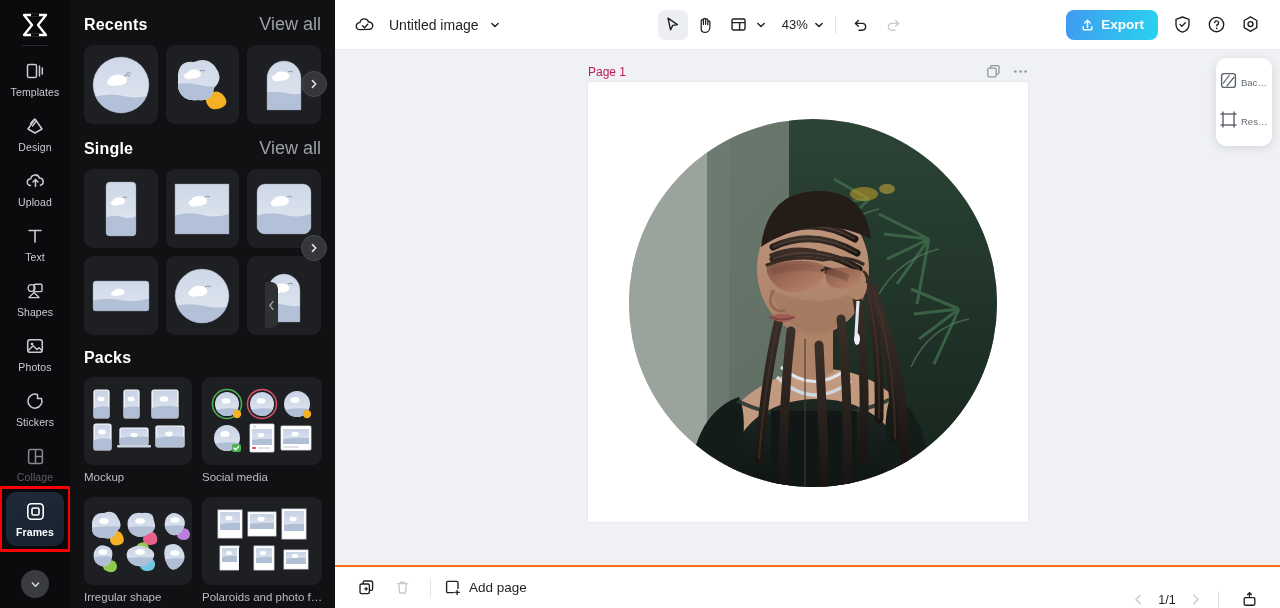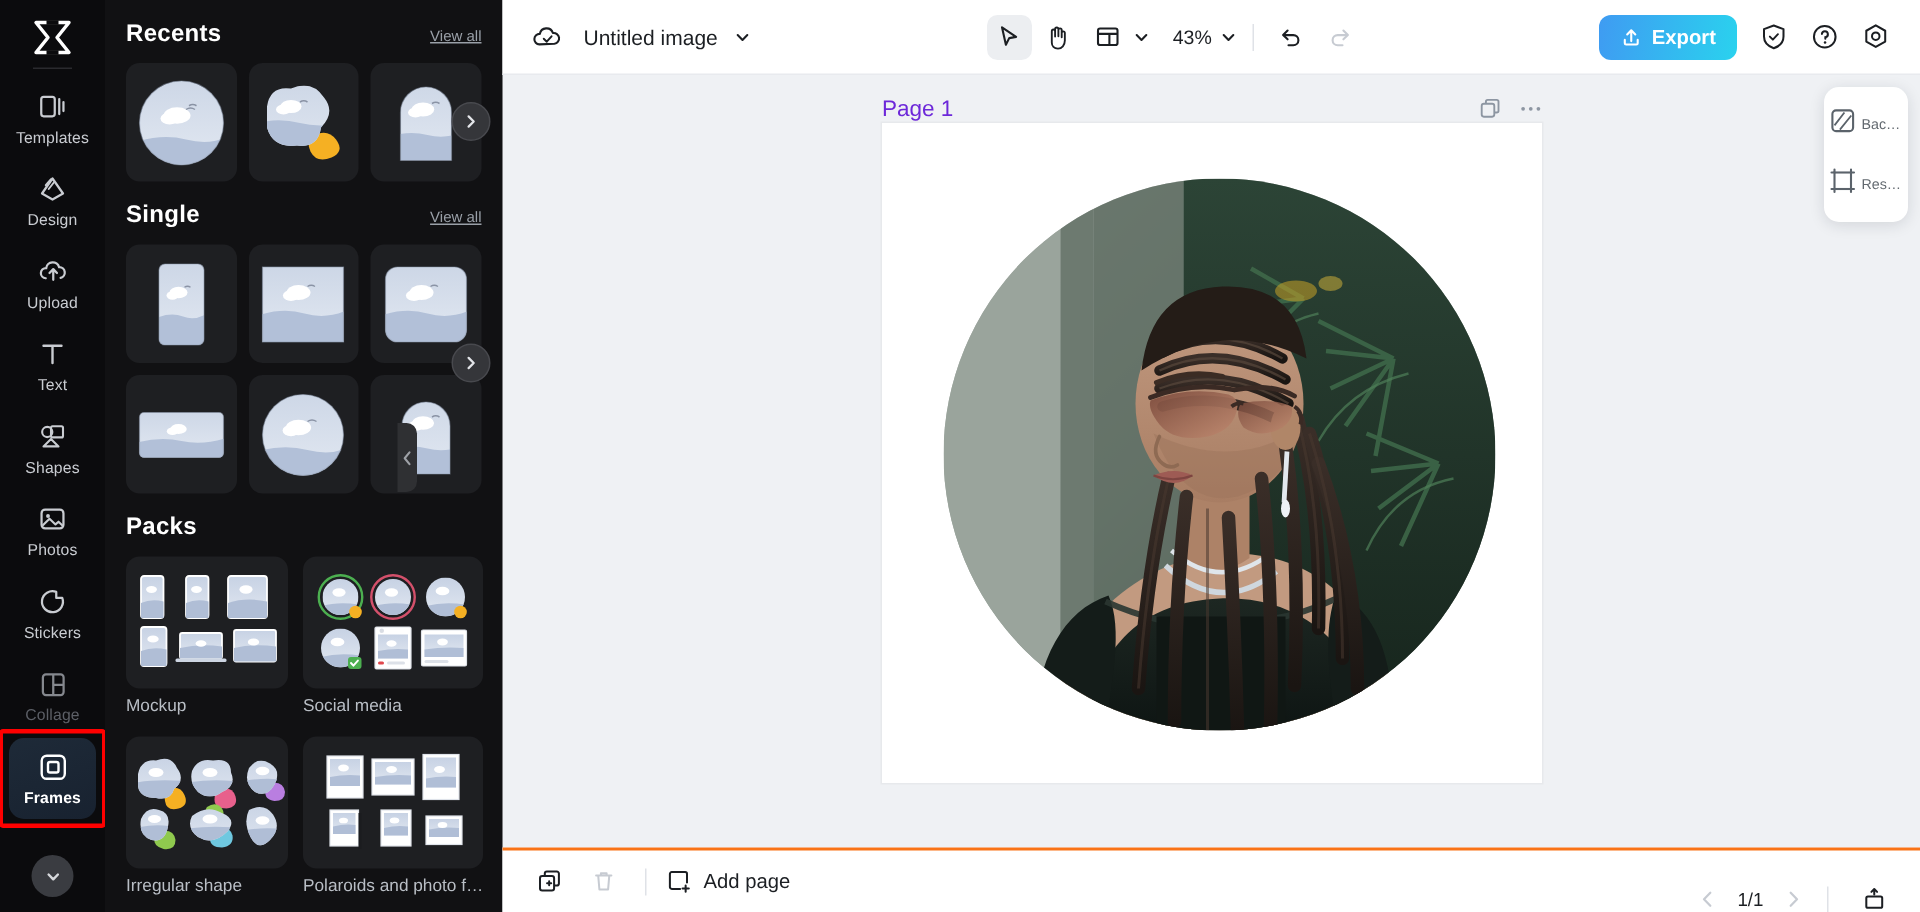--- a/index.html
+++ b/index.html
@@ -48,21 +48,21 @@
   .panel {
     width: 265px; flex: 0 0 265px; height: 608px;
     background: #111113; position: relative;
     overflow: hidden; padding: 0 14px;
   }
   .sec-head {
     display:flex; align-items: baseline; justify-content: space-between;
     padding: 14px 0 10px;
   }
   .sec-title { font-size: 16px; font-weight: bold; color: #fff; letter-spacing:.2px; }
-  .view-all { font-size: 10px; color: #9aa0a8; cursor: pointer; text-decoration: underline; }
+  .view-all { font-size: 18px; color: #9aa0a8; cursor: pointer; }
 
   .grid3 { display: grid; grid-template-columns: repeat(3, 1fr); gap: 8px; }
   .thumb {
     background: #1e1f22; border-radius: 9px; height: 79px;
     display: flex; align-items: center; justify-content: center;
     cursor: pointer; overflow: hidden; position: relative;
   }
   .pack-card {
     background: #1e1f22; border-radius: 9px; height: 88px;
     display:flex; align-items:center; justify-content:center; cursor:pointer; overflow:hidden;
@@ -109,21 +109,21 @@
     color: #fff; font-size: 13.5px; font-weight: bold;
     display:flex; align-items:center; gap: 6px; cursor:pointer; border:none;
     margin-right: 6px;
   }
 
   .canvas-wrap { flex: 1; position: relative; overflow: hidden; }
   .page-header {
     position:absolute; left: 253px; top: 14px; width: 440px;
     display:flex; align-items:center; justify-content: space-between;
   }
-  .page-label { font-size: 15px; color: #6d28d9; }
+  .page-label { font-size: 12px; color: #be185d; }
   .page-actions { display:flex; align-items:center; gap: 12px; }
   .page {
     position:absolute; left: 253px; top: 32px;
     width: 440px; height: 440px; background: #fff;
     box-shadow: 0 0 0 1px rgba(0,0,0,0.03);
   }
   .photo-circle {
     position:absolute; left: 41px; top: 37px; width: 368px; height: 368px;
     border-radius: 50%; overflow: hidden;
   }

